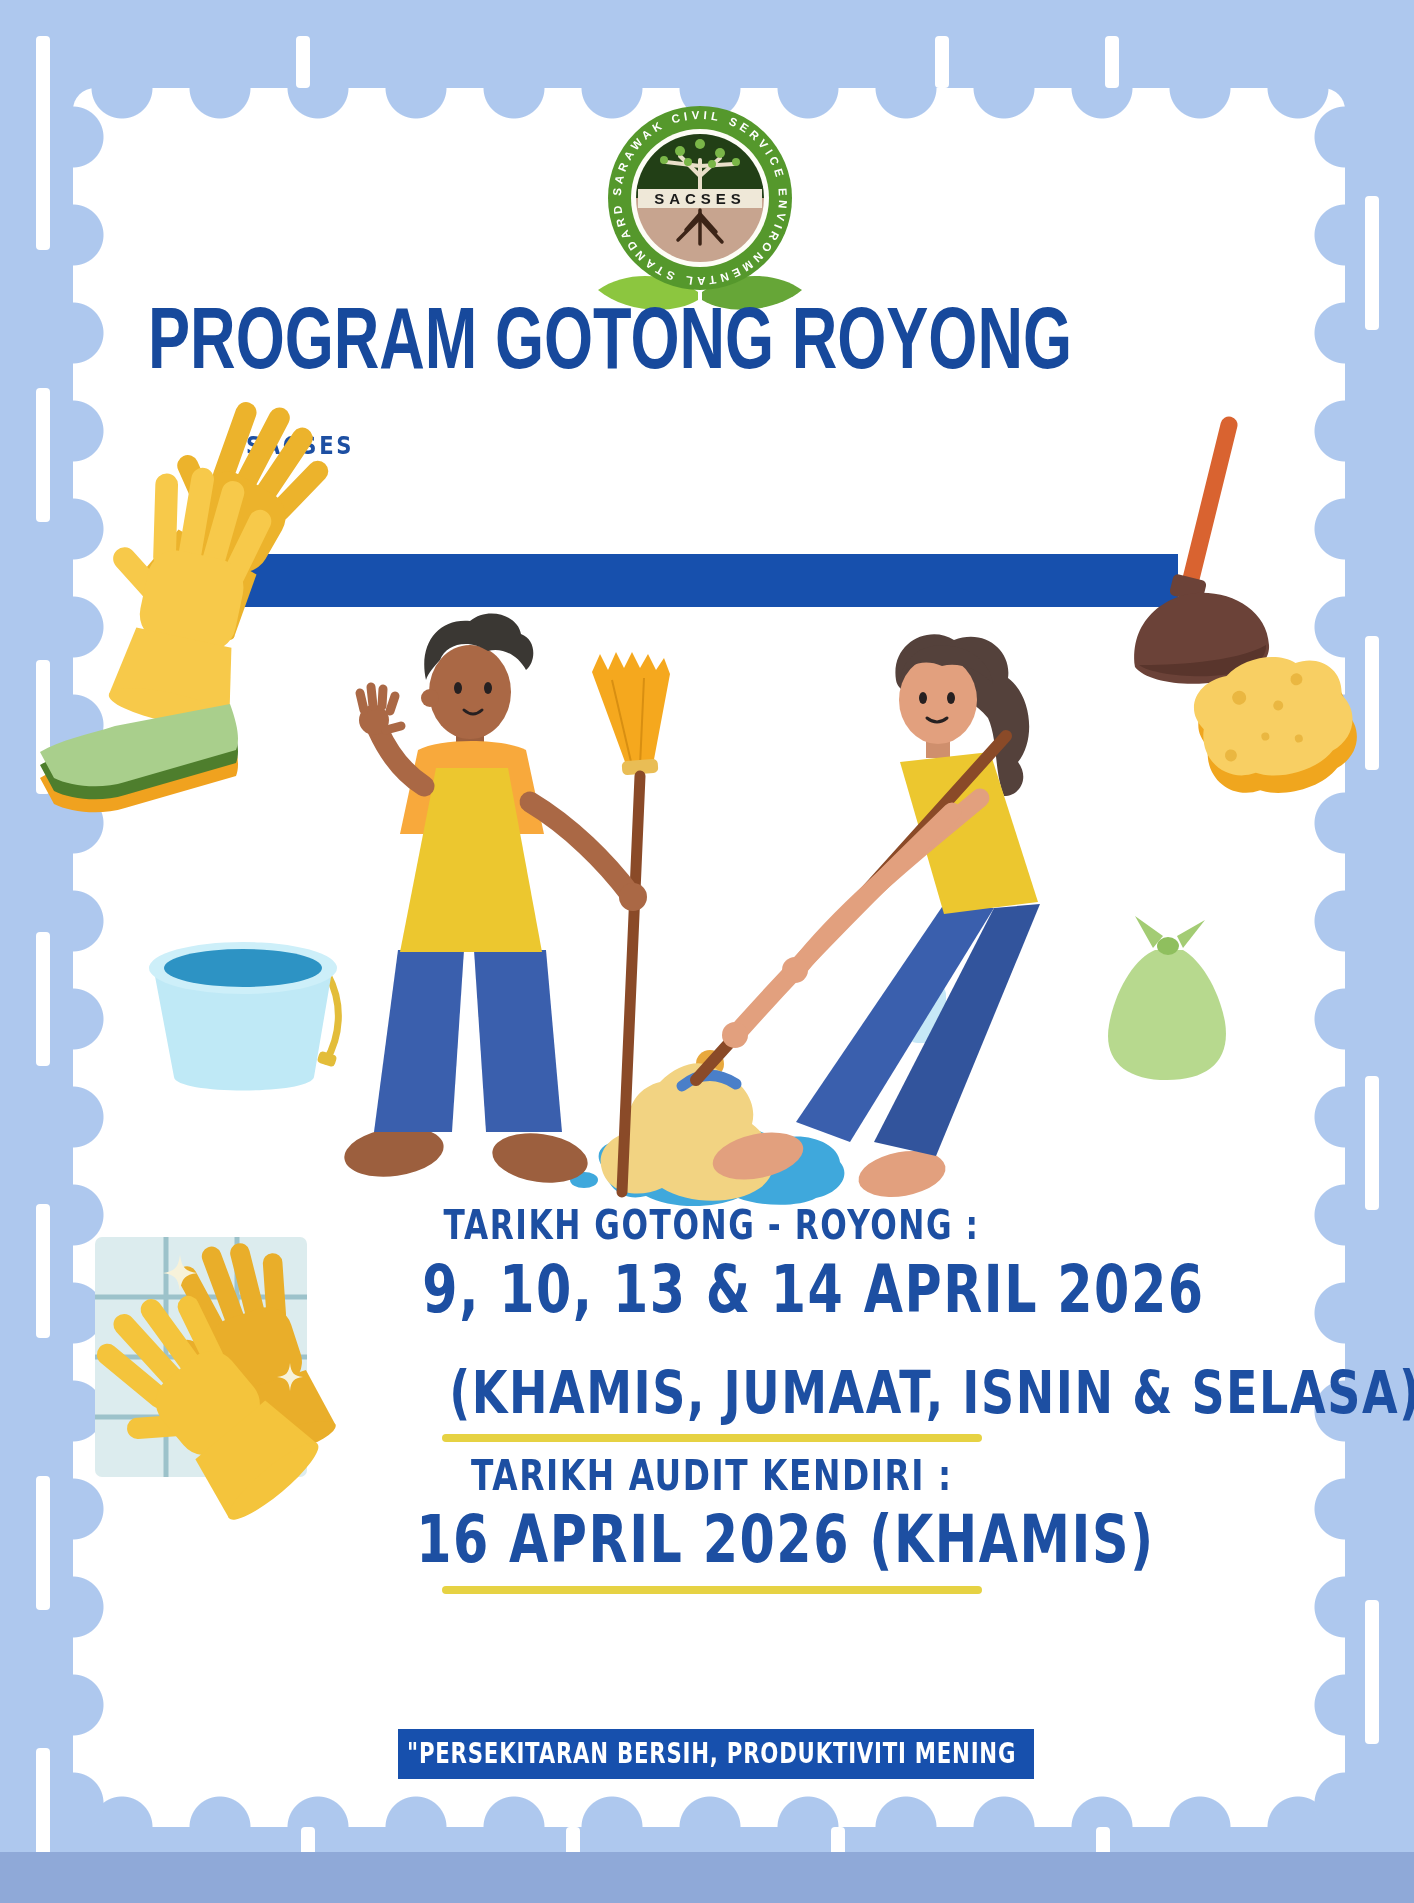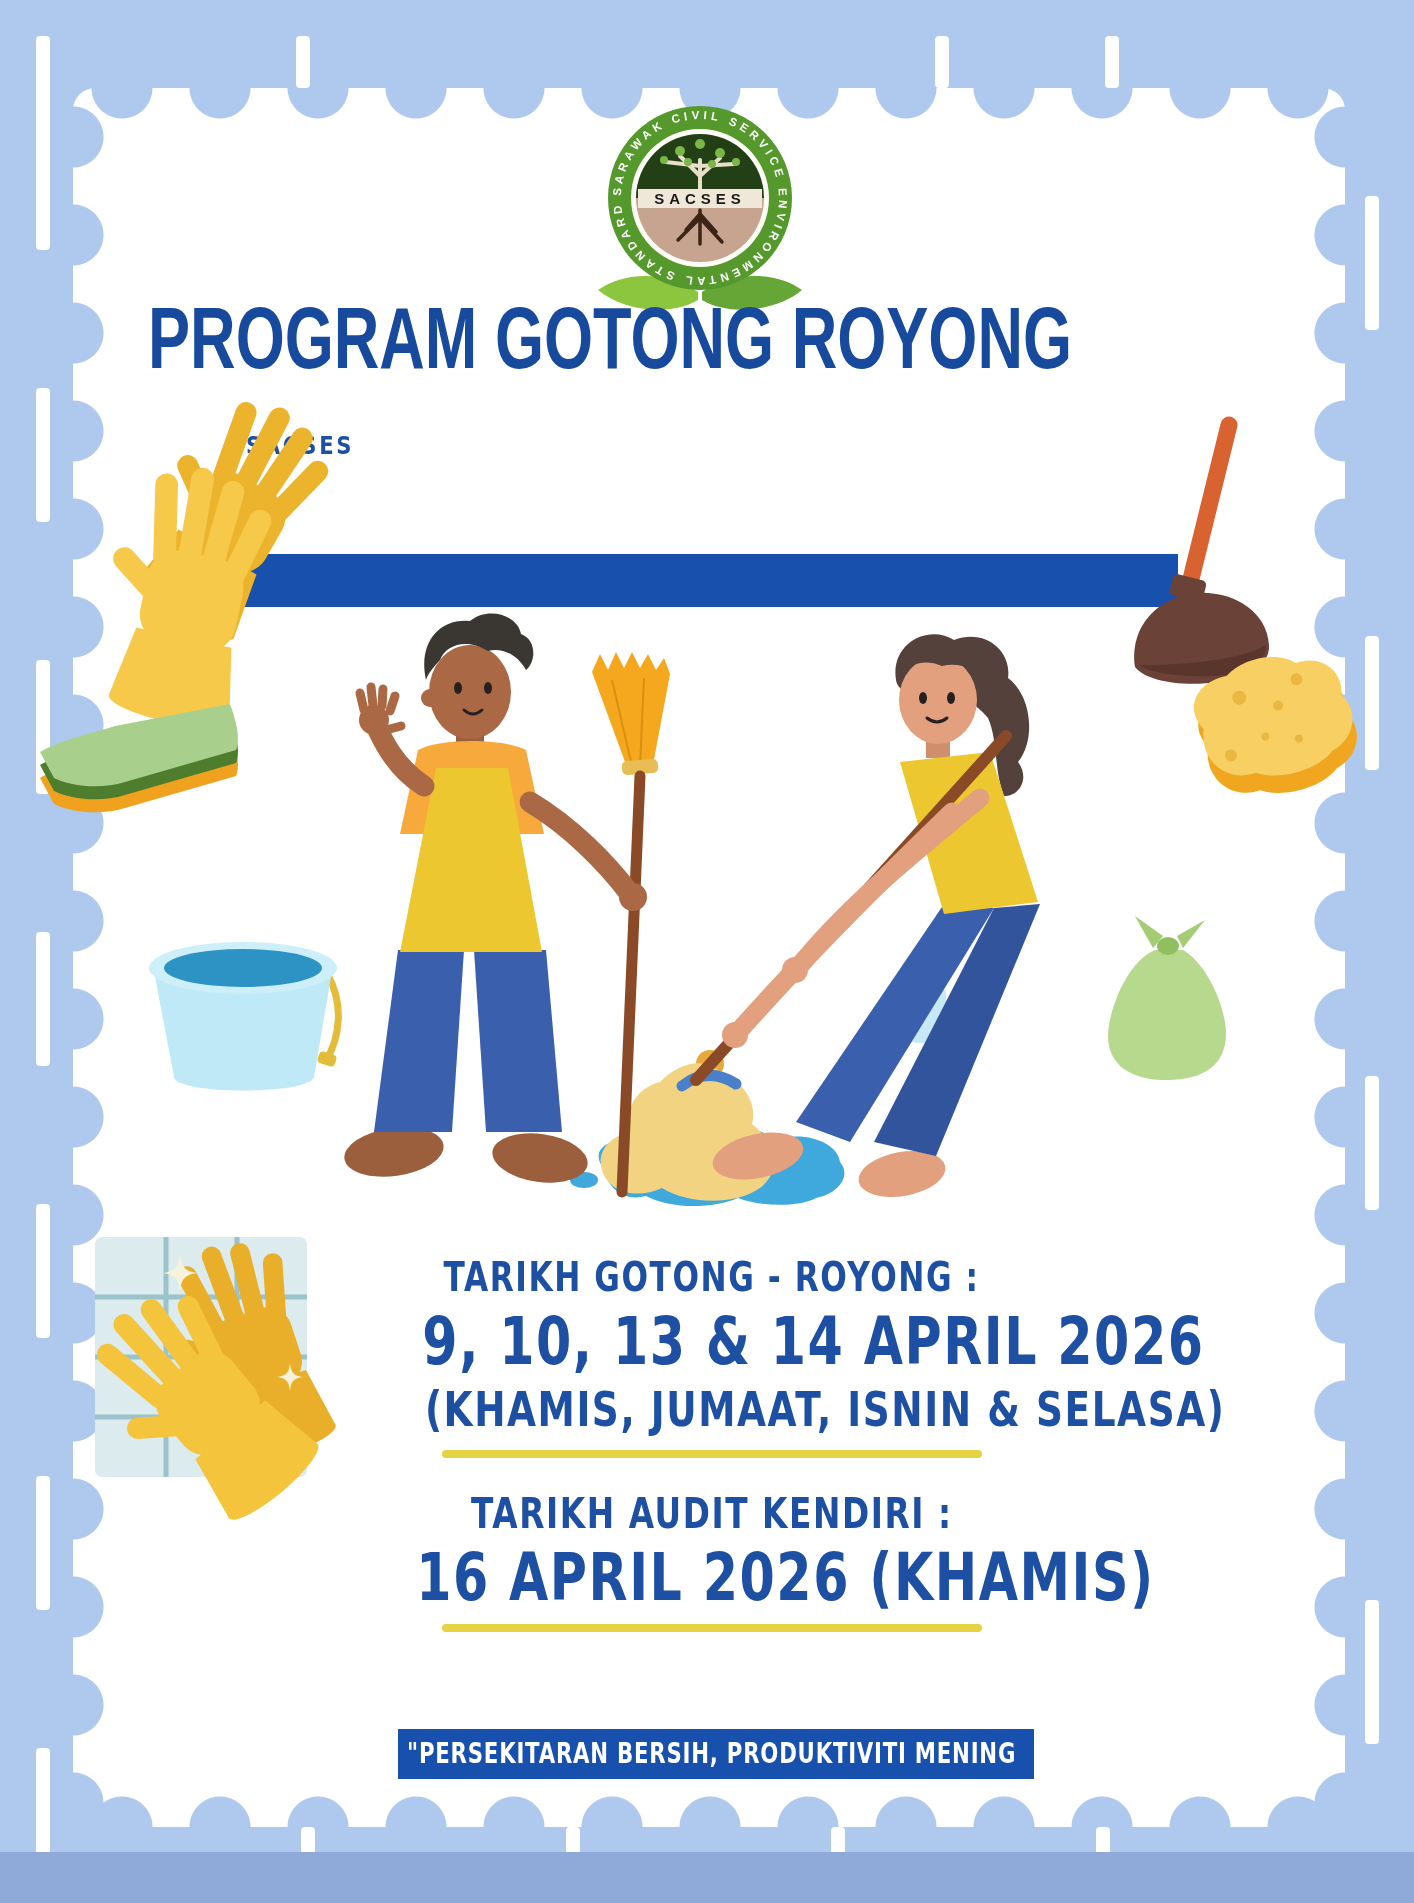--- a/index.html
+++ b/index.html
@@ -40,29 +40,29 @@
     position:absolute;left:246px;top:432px;
     font-weight:700;font-size:24px;color:#1d4fa2;letter-spacing:3px;
     transform:scaleX(0.88);transform-origin:left top;white-space:nowrap;
   }
   .title-bar{
     position:absolute;left:235px;top:554px;width:943px;height:53px;
     background:#1750ad;
   }
   
   .schedule{
-    position:absolute;left:312px;top:1248px;width:800px;text-align:center;
+    position:absolute;left:312px;top:1196px;width:800px;text-align:center;
     color:#1d4fa2;font-weight:700;
   }
   .s-line{white-space:nowrap;}
   .s-line>span{display:inline-block;transform:scaleX(0.78);transform-origin:center top;letter-spacing:2px;}
   .s-h1{font-size:40px;line-height:58px;}
   .s-big{font-size:65px;line-height:72px;}
-  .s-mid{font-size:48px;line-height:62px;}
-  .s-h2{font-size:42px;line-height:56px;margin-top:28px;}
+  .s-mid{font-size:59px;line-height:62px;margin-top:36px;}
+  .s-h2{font-size:42px;line-height:56px;margin-top:6px;}
   .divider{height:8px;width:540px;margin:10px auto 4px auto;background:#e6d243;border-radius:4px;}
   
   .footer-bar{
     position:absolute;left:398px;top:1729px;width:636px;height:50px;
     background:#1750ad;overflow:hidden;
   }
   .footer-bar span{
     display:inline-block;white-space:nowrap;color:#ffffff;font-weight:700;
     font-size:28px;line-height:50px;padding-left:12px;letter-spacing:1px;
     transform:scaleX(0.76);transform-origin:left center;

